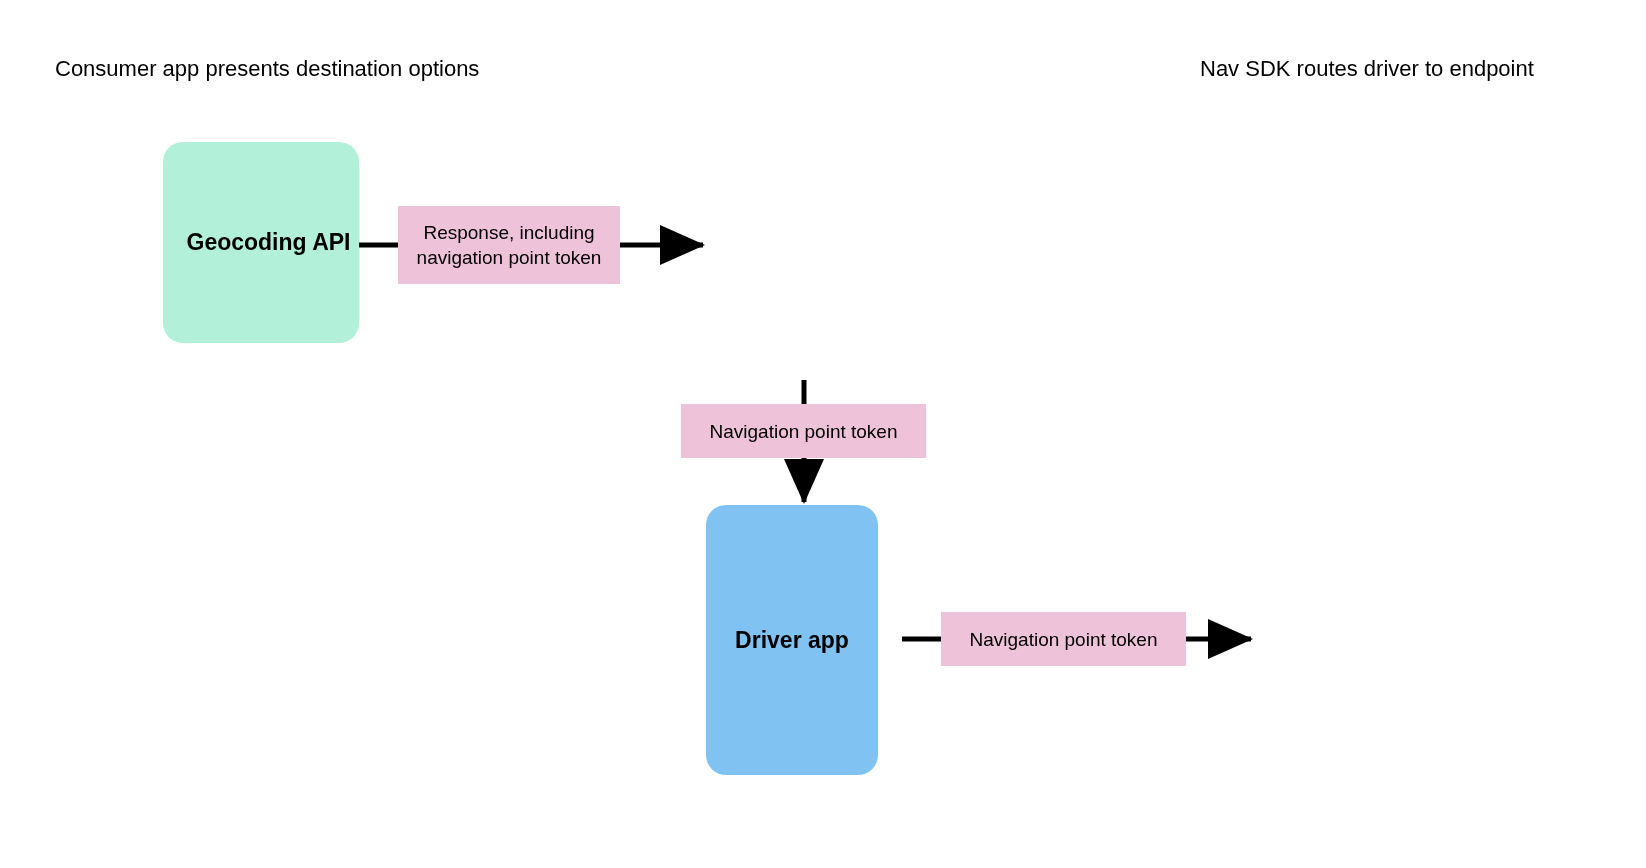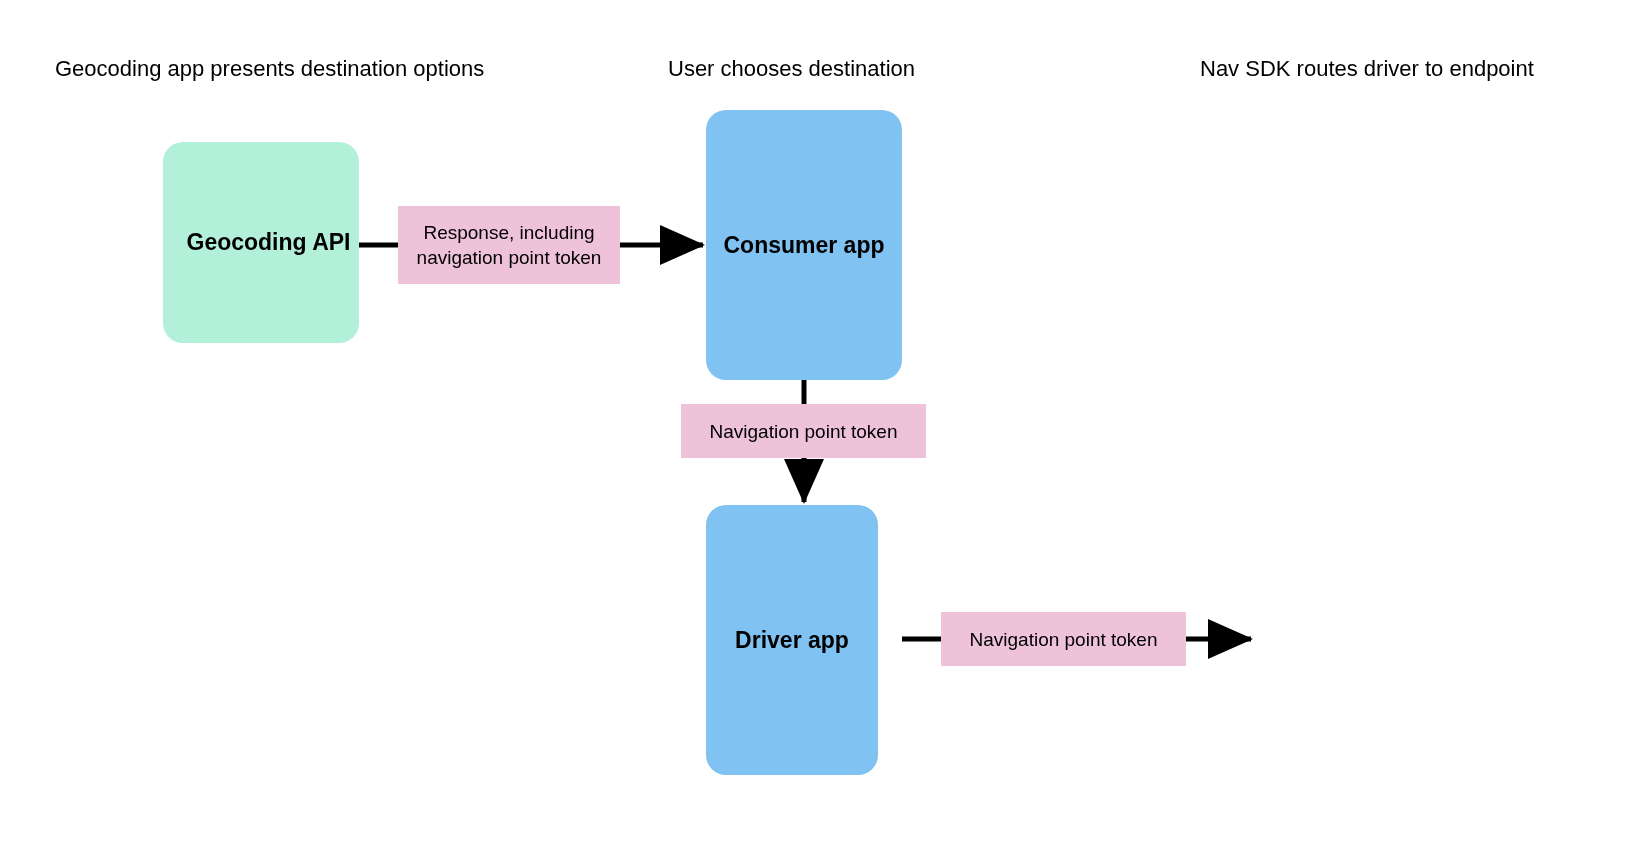--- a/index.html
+++ b/index.html
@@ -105,22 +105,21 @@
   #label-nav-token-bottom {
     left: 941px; top: 612px;
     width: 245px; height: 54px;
   }
 </style>
 </head>
 <body>
 
 <div id="canvas">
 
-  <div class="col-heading" id="heading-consumer">Geocoding app presents destination options</div>
-  <div class="col-heading" id="heading-user">User chooses destination</div>
+  <div class="col-heading" id="heading-consumer">Consumer app presents destination options</div>
   <div class="col-heading" id="heading-navsdk">Nav SDK routes driver to endpoint</div>
 
   <svg id="connectors" viewBox="0 0 1646 868" width="1646" height="868" xmlns="http://www.w3.org/2000/svg">
     <defs>
       <marker id="arrowhead-right" markerWidth="9" markerHeight="8" refX="8.6" refY="4" orient="auto" markerUnits="strokeWidth">
         <path d="M0,0 L9,4 L0,8 z" fill="#000000"></path>
       </marker>
       <marker id="arrowhead-down" markerWidth="9" markerHeight="8" refX="8.6" refY="4" orient="auto" markerUnits="strokeWidth">
         <path d="M0,0 L9,4 L0,8 z" fill="#000000"></path>
       </marker>
@@ -136,23 +135,20 @@
 
     <line x1="902" y1="639" x2="943" y2="639" stroke="#000000" stroke-width="5"></line>
 
     <line x1="1184" y1="639" x2="1251" y2="639" stroke="#000000" stroke-width="5" marker-end="url(#arrowhead-right)"></line>
   </svg>
 
   <div class="node" id="node-geocoding">
     <span>Geocoding API</span>
   </div>
 
-  <div class="node" id="node-consumer">
-    <span>Consumer app</span>
-  </div>
 
   <div class="node" id="node-driver">
     <span>Driver app</span>
   </div>
 
 
   <div class="edge-label" id="label-response">Response, including navigation point token</div>
 
   <div class="edge-label" id="label-nav-token-mid">Navigation point token</div>
 

